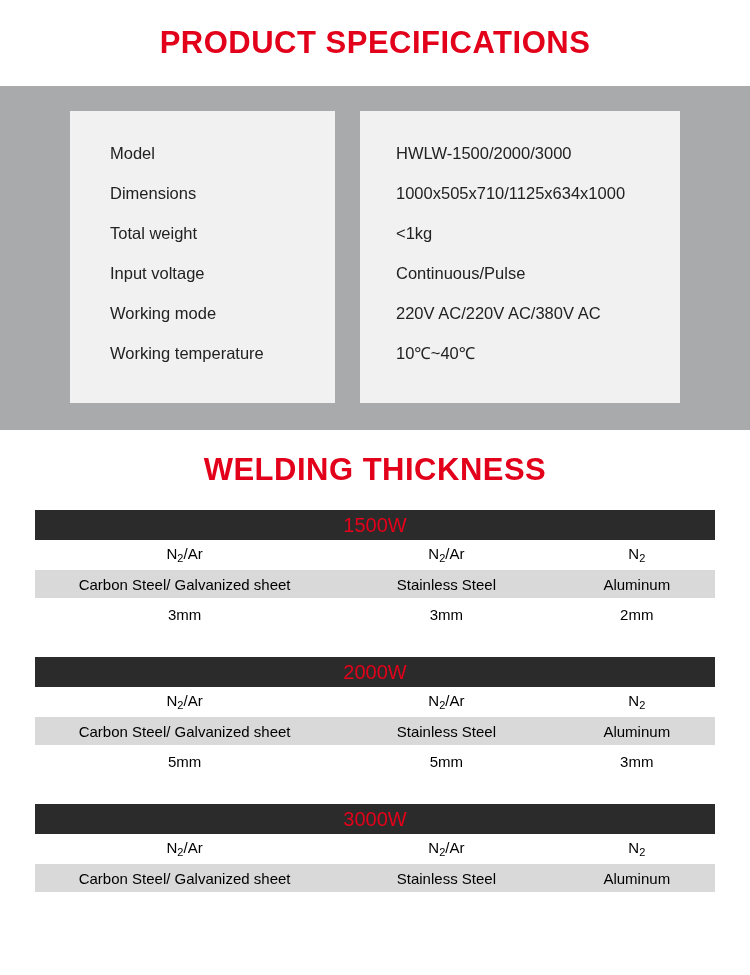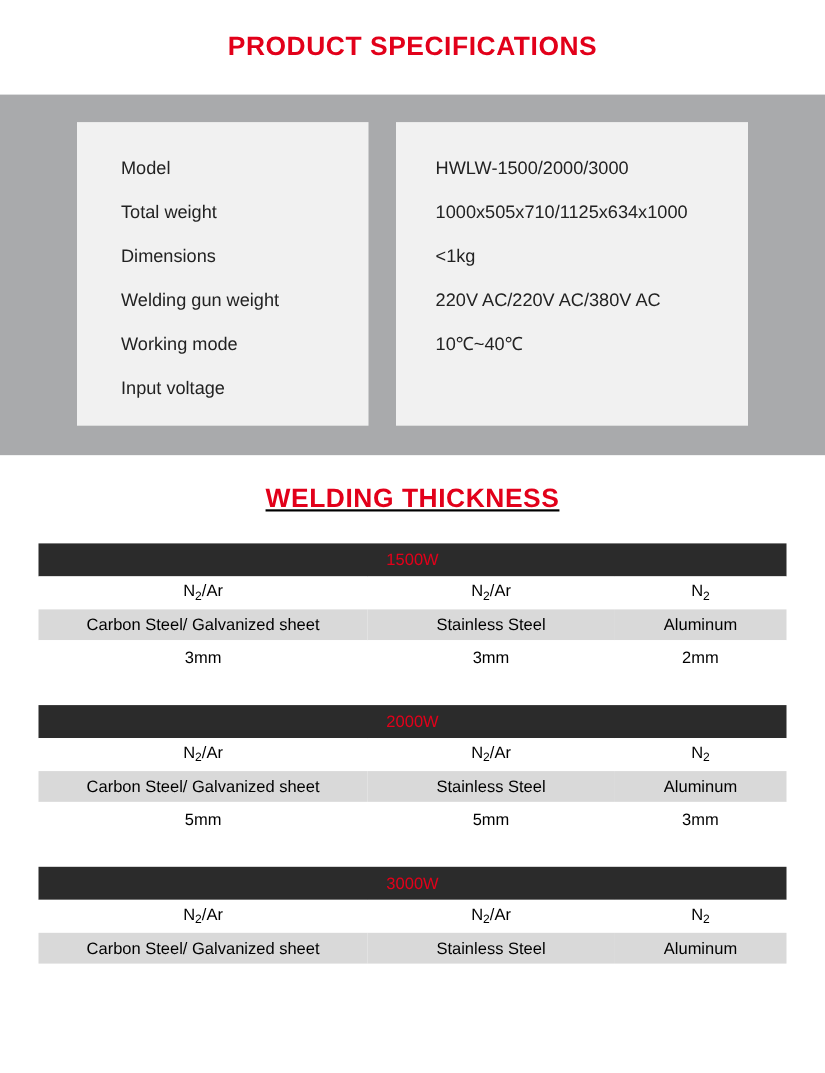--- a/index.html
+++ b/index.html
@@ -22,75 +22,74 @@
   
   .spec-title-band {
     height: 86px;
     background: #ffffff;
     display: flex;
     align-items: center;
     justify-content: center;
   }
   .section-title {
     color: #e2001a;
-    font-size: 24px;
+    font-size: 31px;
     font-weight: bold;
     letter-spacing: 0.5px;
     text-align: center;
   }
   .spec-band {
     background: #a9aaac;
     padding: 25px 0 27px 0;
     display: flex;
     justify-content: center;
     gap: 25px;
   }
   .spec-card {
     background: #f1f1f1;
     box-sizing: border-box;
   }
   .spec-card.labels {
     width: 265px;
-    padding: 22px 0 14px 40px;
+    padding: 22px 0 30px 40px;
   }
   .spec-card.values {
     width: 320px;
     padding: 22px 0 22px 36px;
   }
   .spec-row {
     font-size: 16.5px;
     color: #222222;
     line-height: 40px;
     white-space: nowrap;
   }
 
   
   .thickness-title-band {
     height: 80px;
     display: flex;
     align-items: center;
     justify-content: center;
     background: #ffffff;
-    text-decoration: underline;
   }
   .tables {
     padding: 0 35px;
   }
   .wt-table {
     width: 680px;
     border-collapse: collapse;
     table-layout: fixed;
     margin-bottom: 27px;
   }
   .wt-table:last-child { margin-bottom: 0; }
 
   .wt-table .hdr td {
     background: #2b2b2b;
     color: #e2001a;
-    font-size: 15px;
+    font-size: 20px;
     text-align: center;
     height: 30px;
     font-weight: normal;
   }
   .wt-table td {
     text-align: center;
     font-size: 15px;
     color: #000000;
     height: 31px;
     padding: 0;
@@ -117,30 +116,31 @@
 
 <div class="page">
 
   <div class="spec-title-band">
     <div class="section-title">PRODUCT SPECIFICATIONS</div>
   </div>
 
   <div class="spec-band">
     <div class="spec-card labels">
       <div class="spec-row">Model</div>
+      <div class="spec-row">Dimensions</div>
       <div class="spec-row">Total weight</div>
-      <div class="spec-row">Dimensions</div>
-      <div class="spec-row">Welding gun weight</div>
+      <div class="spec-row">Input voltage</div>
       <div class="spec-row">Working mode</div>
-      <div class="spec-row">Input voltage</div>
+      <div class="spec-row">Working temperature</div>
     </div>
     <div class="spec-card values">
       <div class="spec-row">HWLW-1500/2000/3000</div>
       <div class="spec-row">1000x505x710/1125x634x1000</div>
       <div class="spec-row">&lt;1kg</div>
+      <div class="spec-row">Continuous/Pulse</div>
       <div class="spec-row">220V AC/220V AC/380V AC</div>
       <div class="spec-row">10℃~40℃</div>
     </div>
   </div>
 
   <div class="thickness-title-band">
     <div class="section-title">WELDING THICKNESS</div>
   </div>
 
   <div class="tables">

